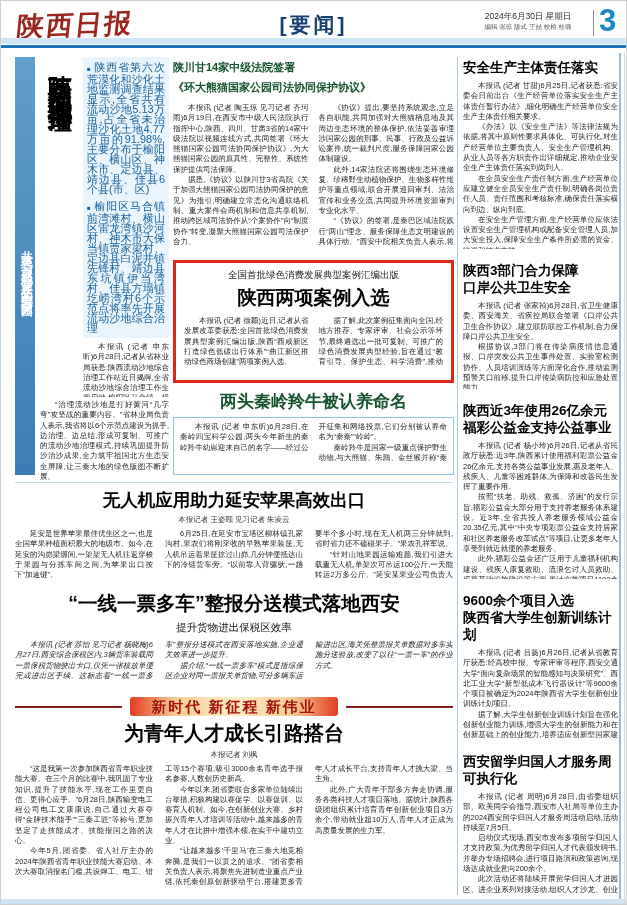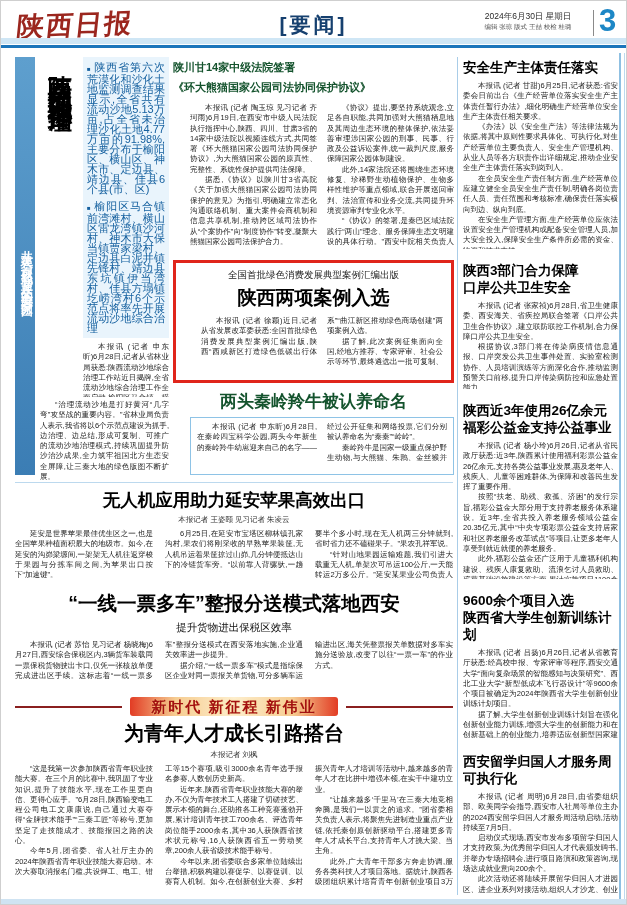--- a/index.html
+++ b/index.html
@@ -33,21 +33,21 @@
   .left-text{flex:1;overflow:hidden;margin-left:3px;}
   .summary-box{background:#e9f4fc;color:#15609f;padding:5px 4px;font-size:11px;line-height:10px;}
   .summary-box .para{text-indent:0;margin-bottom:7px;}
   .summary-box .para::before{content:"■ ";font-size:6px;}
   .summary-box .para:last-child{margin-bottom:0;}
   .left-body{margin-top:4px;overflow:hidden;height:138px;}
   .left-wide{margin-top:3px;overflow:hidden;flex:1;}
   
   .mid-col{position:absolute;left:172px;top:56px;width:281px;height:426px;}
   .art-a-head{text-align:left;font-weight:bold;font-size:11px;line-height:20px;color:#14532d;}
-  .cols2{column-count:2;column-gap:10px;column-fill:auto;overflow:hidden;margin-left:17px;}
+  .cols2{column-count:2;column-gap:10px;column-fill:auto;overflow:hidden;}
   .art-a-body{margin-top:6px;height:150px;}
   .red-box{margin-top:7px;border:3px solid #e0251b;padding:5px 8px 6px;}
   .kicker{text-align:center;font-size:9.5px;color:#222;margin:1px 0 3px;}
   .red-head{text-align:center;font-size:19px;font-weight:bold;color:#000;}
   .red-body{margin-top:5px;height:58px;}
   .takin{margin-top:7px;}
   .takin-head{text-align:center;font-size:17px;font-weight:bold;color:#14532d;}
   .takin-body{margin-top:4px;border:1px solid #8ec3e6;padding:4px 6px;height:48px;}
   
   .v-divider{position:absolute;left:456px;top:56px;width:1px;height:838px;background:#a9cde8;}
@@ -61,21 +61,21 @@
   .r-head{font-size:13.5px;font-weight:bold;line-height:17px;color:#000;margin-bottom:5px;}
   .r-body{overflow:hidden;}
   
   .bottom-zone{position:absolute;left:14px;top:487px;width:438px;height:404px;overflow:hidden;}
   .cols3{column-count:3;column-gap:12px;column-fill:auto;overflow:hidden;}
   .d-head{text-align:center;font-size:17.5px;font-weight:bold;color:#000;}
   .d-body{height:52px;}
   .e-wrap{margin-top:9px;}
   .e-head{text-align:center;font-size:19.5px;font-weight:bold;color:#000;}
   .e-sub{text-align:center;font-size:10.5px;color:#111;margin:4px 0 5px;}
-  .e-body{height:50px;}
+  .e-body{height:50px;font-style:italic;}
   .banner-row{margin-top:7px;display:flex;align-items:center;}
   .sep-line{flex:1;height:2px;background:#8a1f1f;}
   .red-banner{width:208px;margin:0 8px;height:19px;line-height:19px;text-align:center;
         font-size:15px;font-weight:bold;color:#a31111;letter-spacing:2px;
         text-shadow:0 0 2px #ffd98a;border-radius:3px;
         background:linear-gradient(90deg,#e23c24,#f6cd92 22%,#fdeecd 50%,#f6cd92 78%,#e23c24);}
   .f-wrap{margin-top:4px;}
   .f-head{text-align:center;font-size:20px;font-weight:bold;color:#000;}
   .f-body{height:128px;}
 </style>
@@ -171,21 +171,20 @@
       <div class="sep-line"></div>
       <div class="red-banner">新时代 新征程 新伟业</div>
       <div class="sep-line"></div>
     </div>
     <div class="f-wrap">
       <div class="f-head">为青年人才成长引路搭台</div>
       <div class="byline">本报记者 刘枫</div>
       <div class="f-body cols3 small">
           <p class="para">“这是我第一次参加陕西省青年职业技能大赛。在三个月的比赛中,我巩固了专业知识,提升了技能水平,现在工作里更自信、更得心应手。”6月28日,陕西输变电工程公司电工文康康说,自己通过大赛夺得“金牌技术能手”“三秦工匠”等称号,更加坚定了走技能成才、技能报国之路的决心。</p>
           <p class="para">今年5月,团省委、省人社厅主办的2024年陕西省青年职业技能大赛启动。本次大赛取消报名门槛,共设焊工、电工、钳工等15个赛项,吸引3000余名青年选手报名参赛,人数创历史新高。</p>
-          <p class="para">近年来,陕西省青年职业技能大赛的举办,不仅为青年技术工人搭建了切磋技艺、展示本领的舞台,还助推各工种竞赛蓬勃开展,累计培训青年技工700余名、评选青年岗位能手2000余名,其中36人获陕西省技术状元称号,16人获陕西省五一劳动奖章,200余人获省级技术能手称号。</p>
           <p class="para">今年以来,团省委联合多家单位陆续出台举措,积极构建以赛促学、以赛促训、以赛育人机制。如今,在创新创业大赛、乡村振兴青年人才培训等活动中,越来越多的青年人才在比拼中增强本领,在实干中建功立业。</p>
           <p class="para">“让越来越多‘千里马’在三秦大地竞相奔腾,是我们一以贯之的追求。”团省委相关负责人表示,将聚焦先进制造业重点产业链,依托秦创原创新驱动平台,搭建更多青年人才成长平台,支持青年人才挑大梁、当主角。</p>
           <p class="para">此外,广大青年干部多方奔走协调,服务各类科技人才项目落地。据统计,陕西各级团组织累计培育青年创新创业项目3万余个,带动就业超10万人,青年人才正成为高质量发展的生力军。</p>
         </div>
     </div>
   </div>
 
   <div class="right-col">
     <div class="r-art">
       <div class="r-head">

